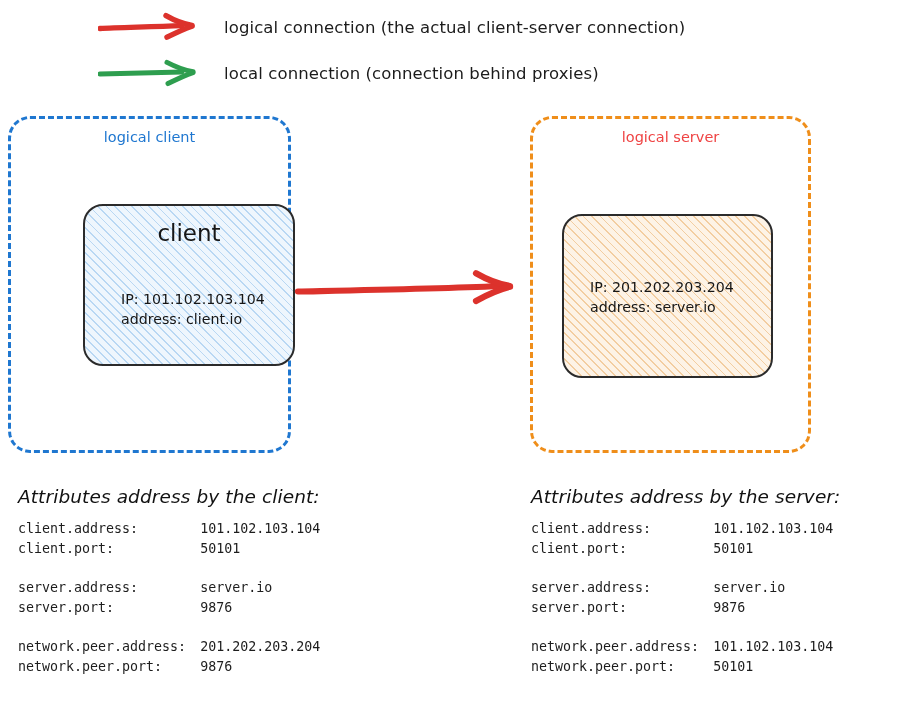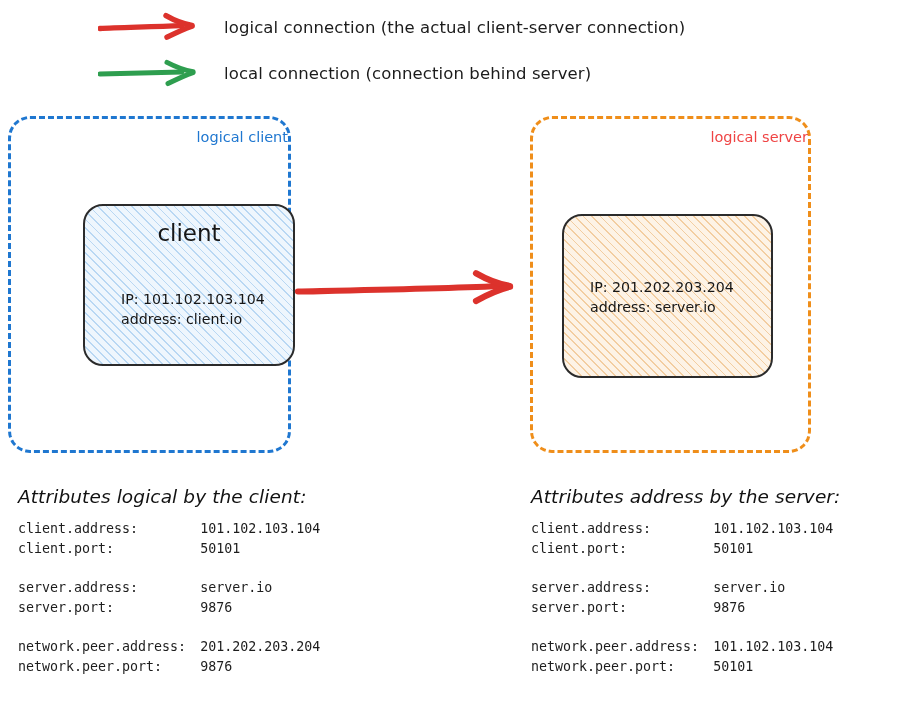--- a/index.html
+++ b/index.html
@@ -52,21 +52,21 @@
   }
   #logical-server-box {
     left: 530px; top: 116px;
     width: 275px; height: 331px;
     border-color: #ef8e1a;
   }
   .logical-label {
     position: absolute;
     top: 10px;
     left: 0; right: 0;
-    text-align: right;
+    text-align: center;
     font-size: 14.5px;
     font-family: "DejaVu Sans", sans-serif;
     white-space: nowrap;
   }
   #logical-client-box .logical-label { color: #1f77d0; }
   #logical-server-box .logical-label { color: #ef4444; }
 
   
   .node {
     position: absolute;
@@ -170,21 +170,21 @@
   </svg>
   <span class="legend-label">logical connection (the actual client-server connection)</span>
 </div>
 
 <div class="legend-row" id="legend-local">
   <svg class="legend-arrow" viewBox="0 0 104 30">
     <path d="M2,16.0 C20,15.4 52,15.0 84,14.0" stroke="#2e9e4f" stroke-width="5.0" stroke-linecap="round" fill="none"></path>
     <path d="M69,4.4 C77,8.6 85,12.0 95,13.8" stroke="#2e9e4f" stroke-width="5.0" stroke-linecap="round" fill="none"></path>
     <path d="M70,25.6 C78,21.6 86,17.6 95,14.6" stroke="#2e9e4f" stroke-width="5.0" stroke-linecap="round" fill="none"></path>
   </svg>
-  <span class="legend-label">local connection (connection behind server)</span>
+  <span class="legend-label">local connection (connection behind proxies)</span>
 </div>
 
 <div class="logical-box" id="logical-client-box">
   <div class="logical-label">logical client</div>
 </div>
 
 <div class="node" id="client-node">
   <div class="node-title">client</div>
   <div class="node-lines">
     <div>IP: 101.102.103.104</div>
@@ -203,21 +203,21 @@
 </div>
 
 <div class="node" id="server-node">
   <div class="node-lines">
     <div>IP: 201.202.203.204</div>
     <div>address: server.io</div>
   </div>
 </div>
 
 <div class="attr-panel" id="attrs-client">
-  <div class="attr-heading">Attributes logical by the client:</div>
+  <div class="attr-heading">Attributes address by the client:</div>
   <table class="attr-table">
     <tbody>
         <tr>
           <td class="attr-key">client.address:</td>
           <td class="attr-val">101.102.103.104</td>
         </tr>
         <tr>
           <td class="attr-key">client.port:</td>
           <td class="attr-val">50101</td>
         </tr>

